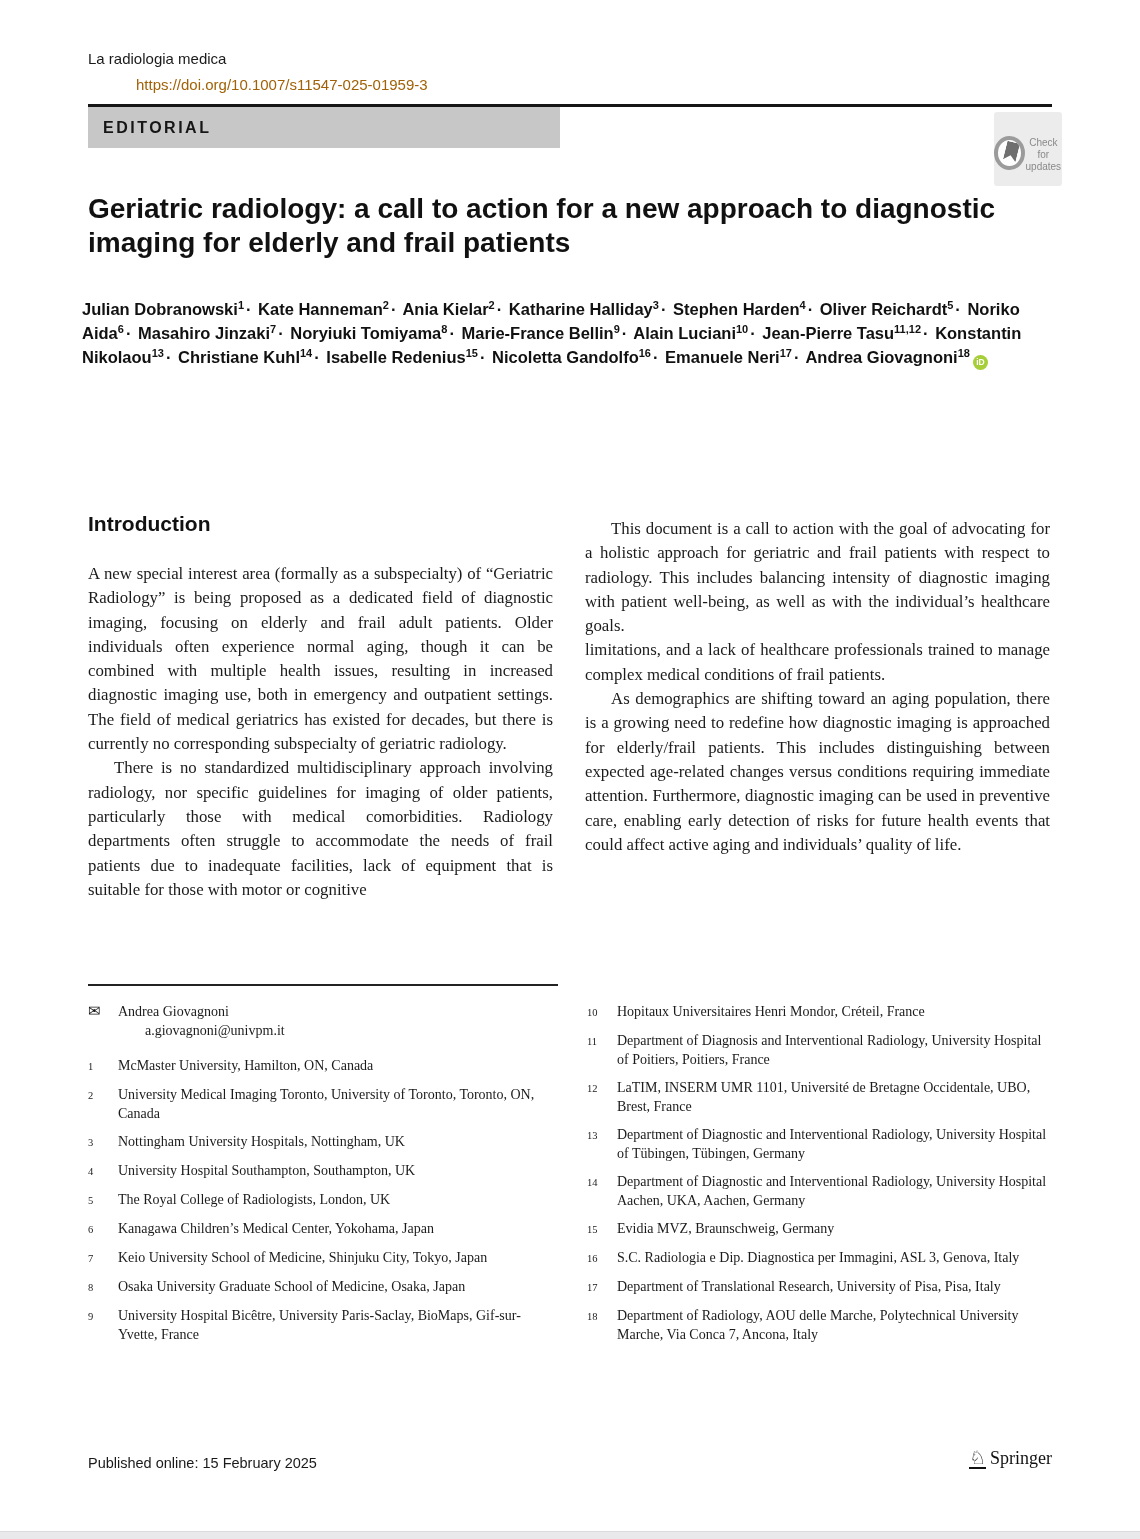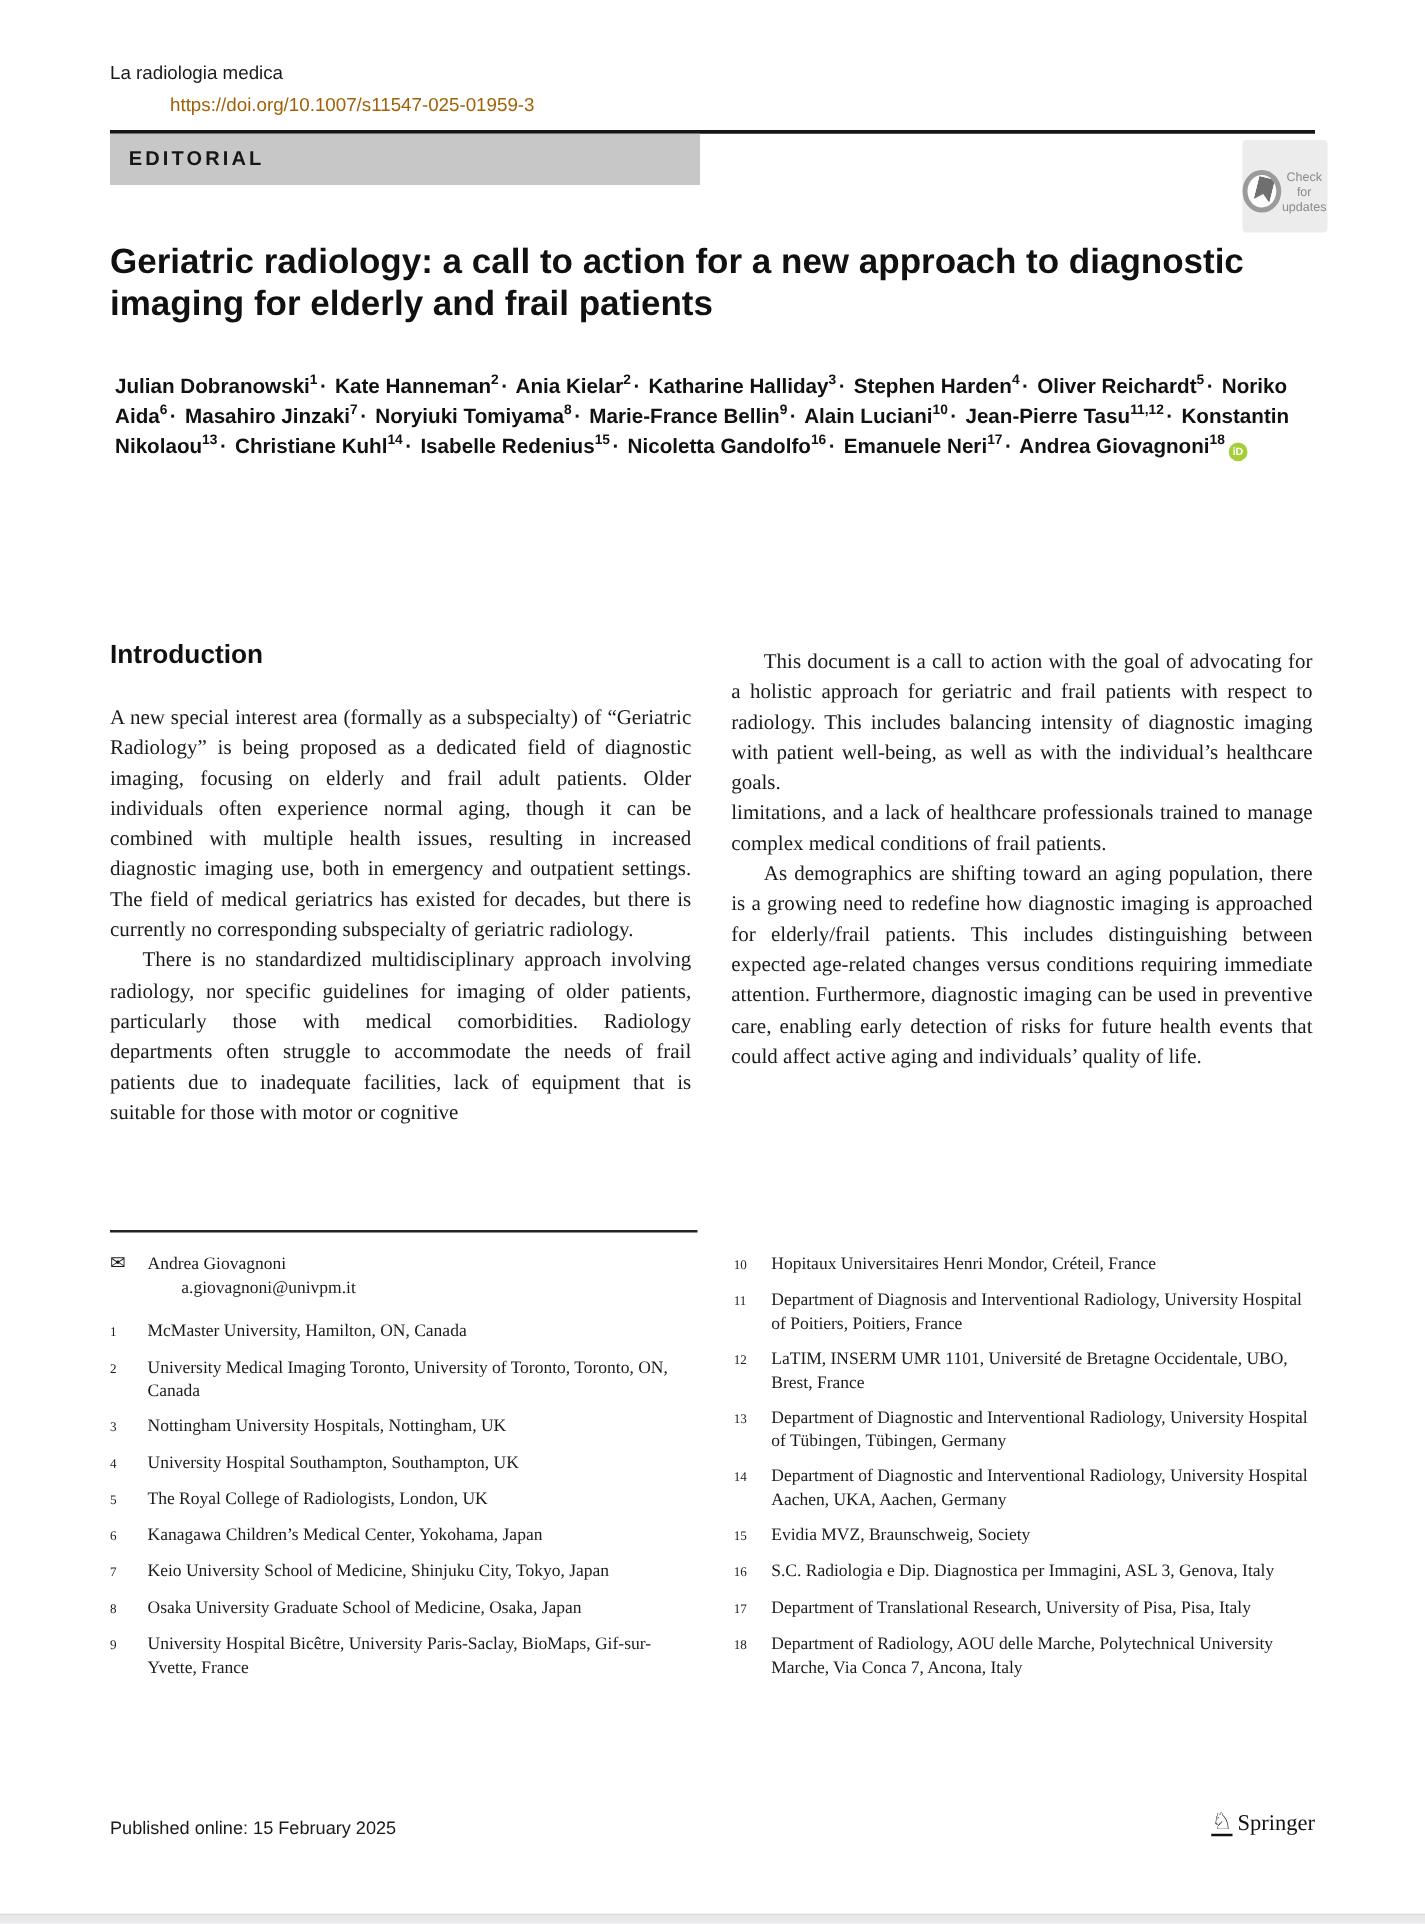--- a/index.html
+++ b/index.html
@@ -47,21 +47,21 @@
     font-family:"Liberation Sans",sans-serif; font-size:10px; line-height:12px;
     color:#8a8a8a; text-align:center; margin-top:4px;
   }
   
   .article-title {
     position:absolute; left:88px; top:192px; width:964px;
     font-family:"Liberation Sans",sans-serif; font-weight:bold;
     font-size:28px; line-height:34px; color:#111;
   }
   .authors {
-    position:absolute; left:92px; top:297px; width:964px;
+    position:absolute; left:82px; top:297px; width:964px;
     font-family:"Liberation Sans",sans-serif; font-weight:bold;
     font-size:16.5px; line-height:24px; color:#111;
   }
   .authors sup { font-size:11px; line-height:0; }
   .authors .sep { font-weight:bold; padding:0 2px; }
   .orcid {
     display:inline-block; width:15px; height:15px; border-radius:50%;
     background:#a6ce39; color:#fff; text-align:center;
     font-family:"Liberation Sans",sans-serif; font-size:8.5px; font-weight:bold;
     line-height:15px; vertical-align:-2px; margin-left:3px; cursor:pointer;
@@ -239,21 +239,21 @@
         <div class="fn-item">
             <div class="fn-num">13</div>
             <div class="fn-txt">Department of Diagnostic and Interventional Radiology, University Hospital of Tübingen, Tübingen, Germany</div>
           </div>
         <div class="fn-item">
             <div class="fn-num">14</div>
             <div class="fn-txt">Department of Diagnostic and Interventional Radiology, University Hospital Aachen, UKA, Aachen, Germany</div>
           </div>
         <div class="fn-item">
             <div class="fn-num">15</div>
-            <div class="fn-txt">Evidia MVZ, Braunschweig, Society</div>
+            <div class="fn-txt">Evidia MVZ, Braunschweig, Germany</div>
           </div>
         <div class="fn-item">
             <div class="fn-num">16</div>
             <div class="fn-txt">S.C. Radiologia e Dip. Diagnostica per Immagini, ASL 3, Genova, Italy</div>
           </div>
         <div class="fn-item">
             <div class="fn-num">17</div>
             <div class="fn-txt">Department of Translational Research, University of Pisa, Pisa, Italy</div>
           </div>
         <div class="fn-item">

